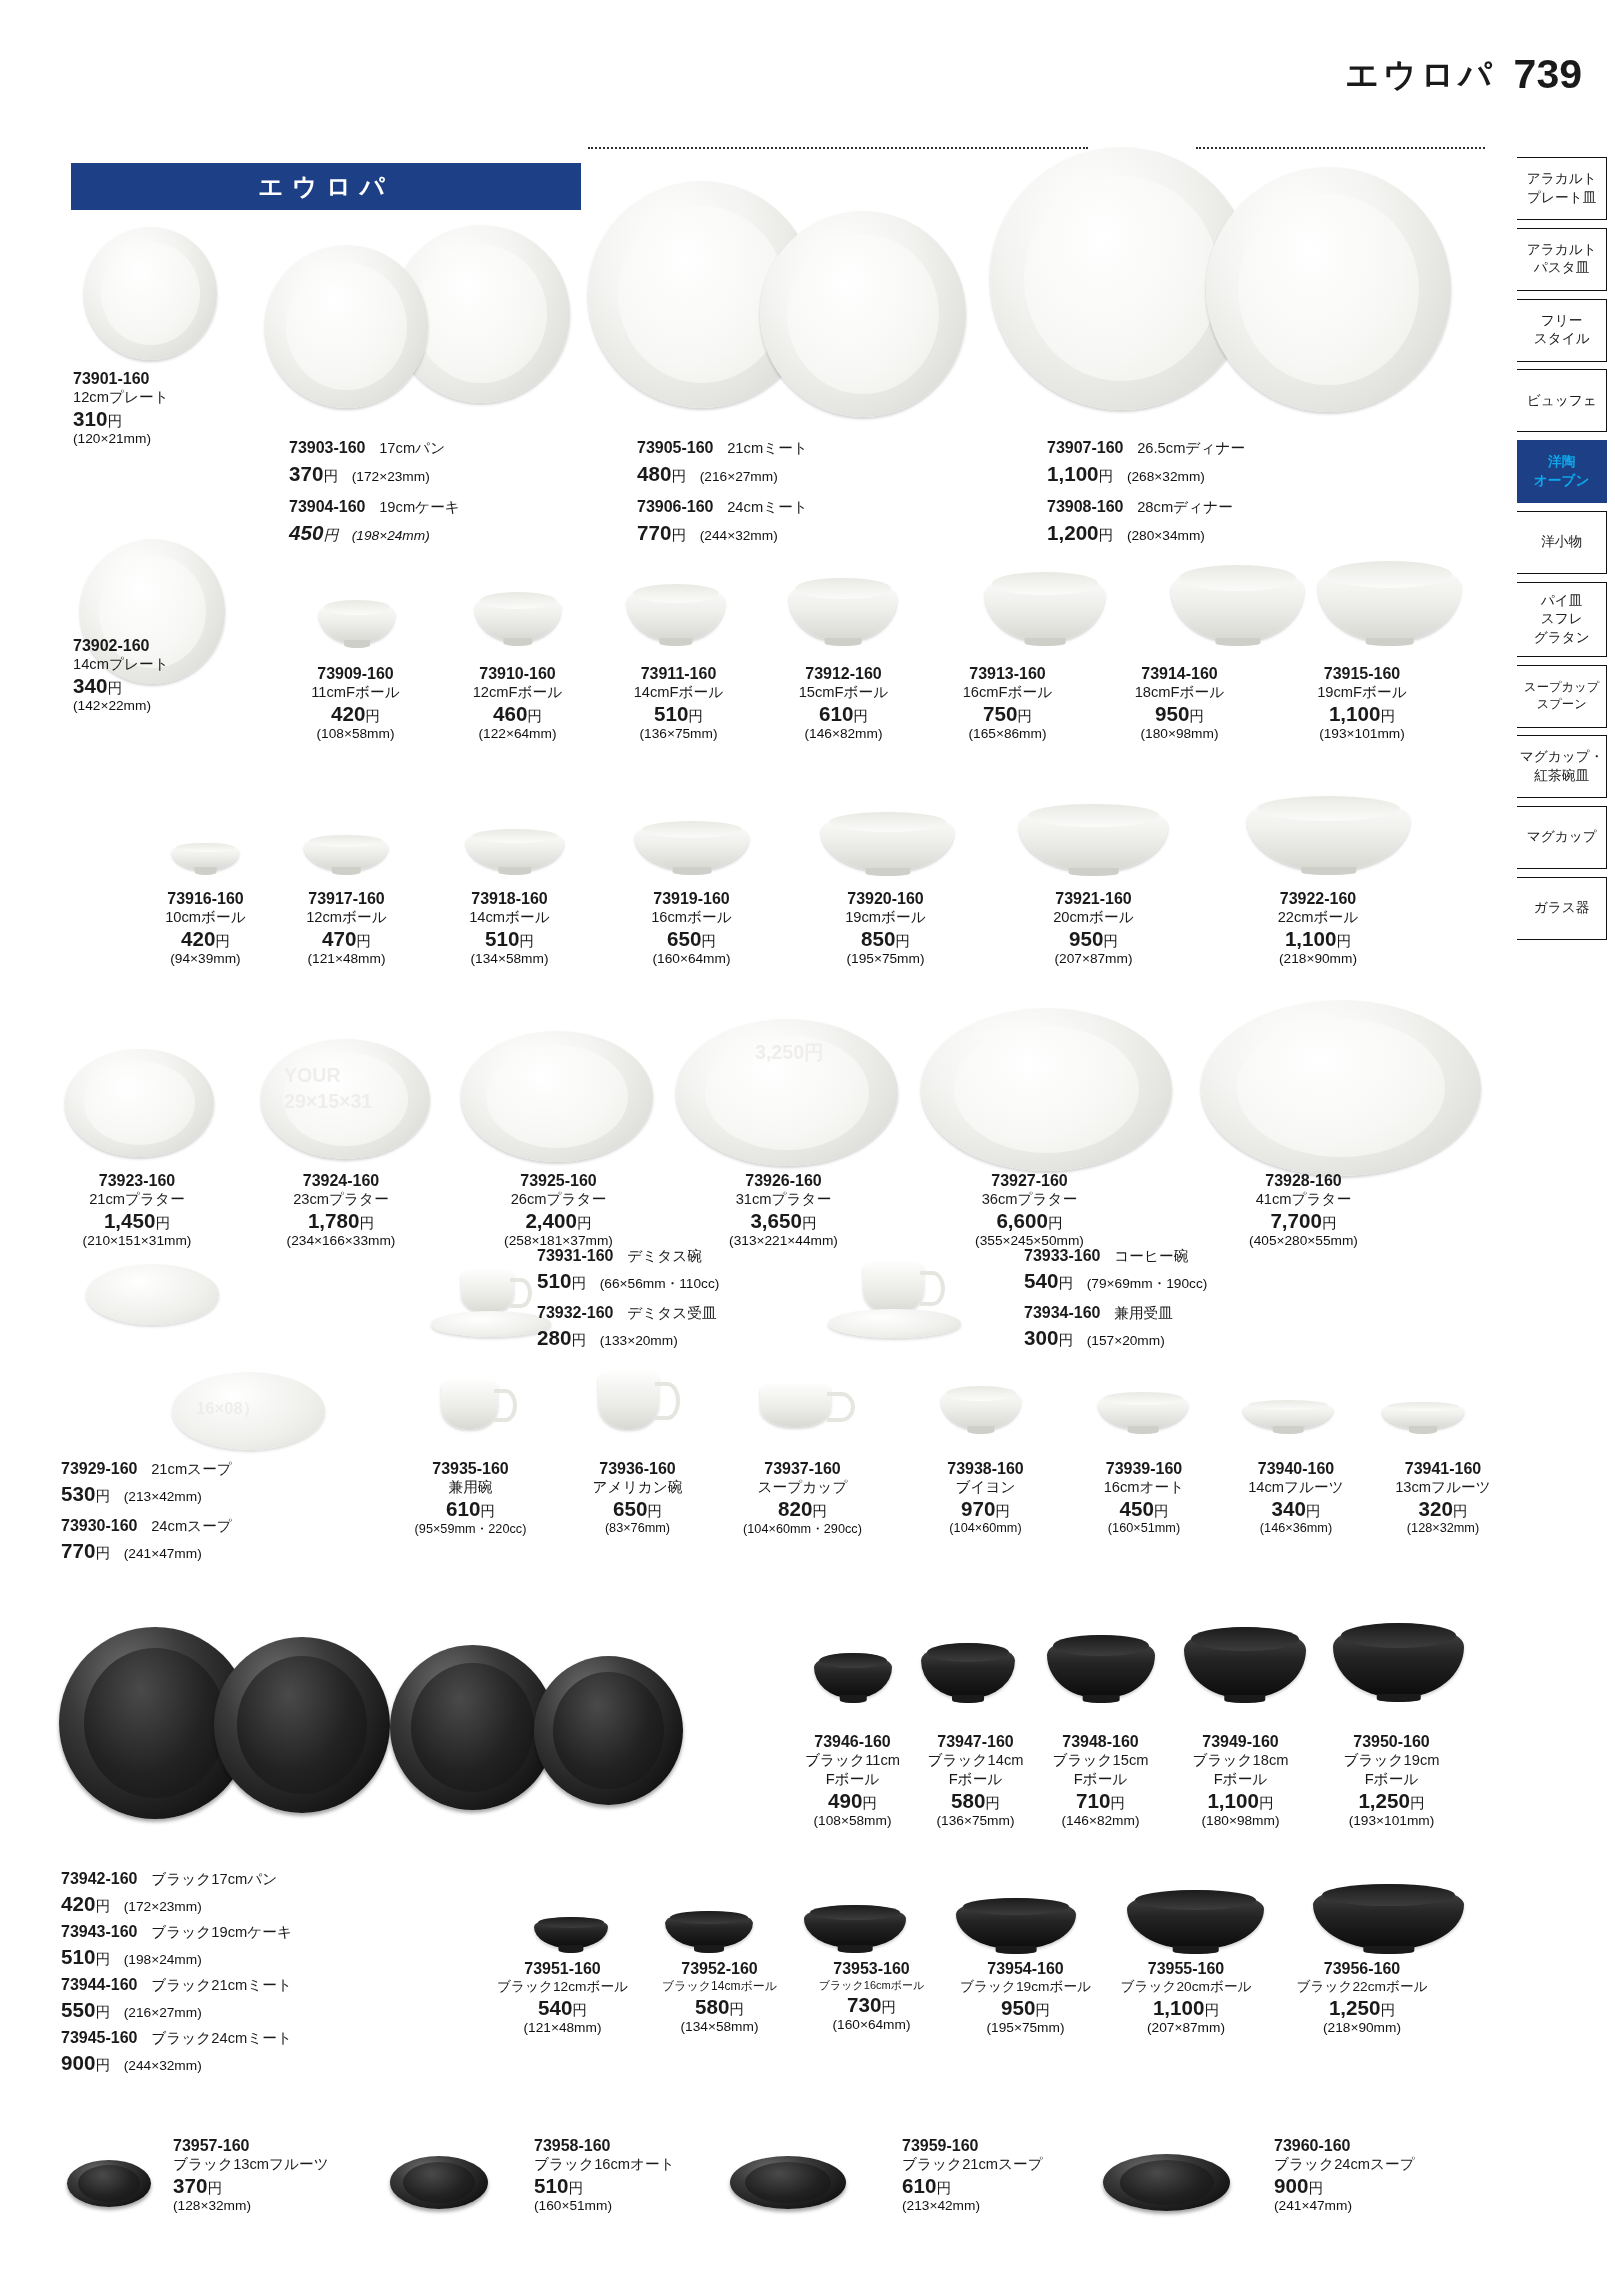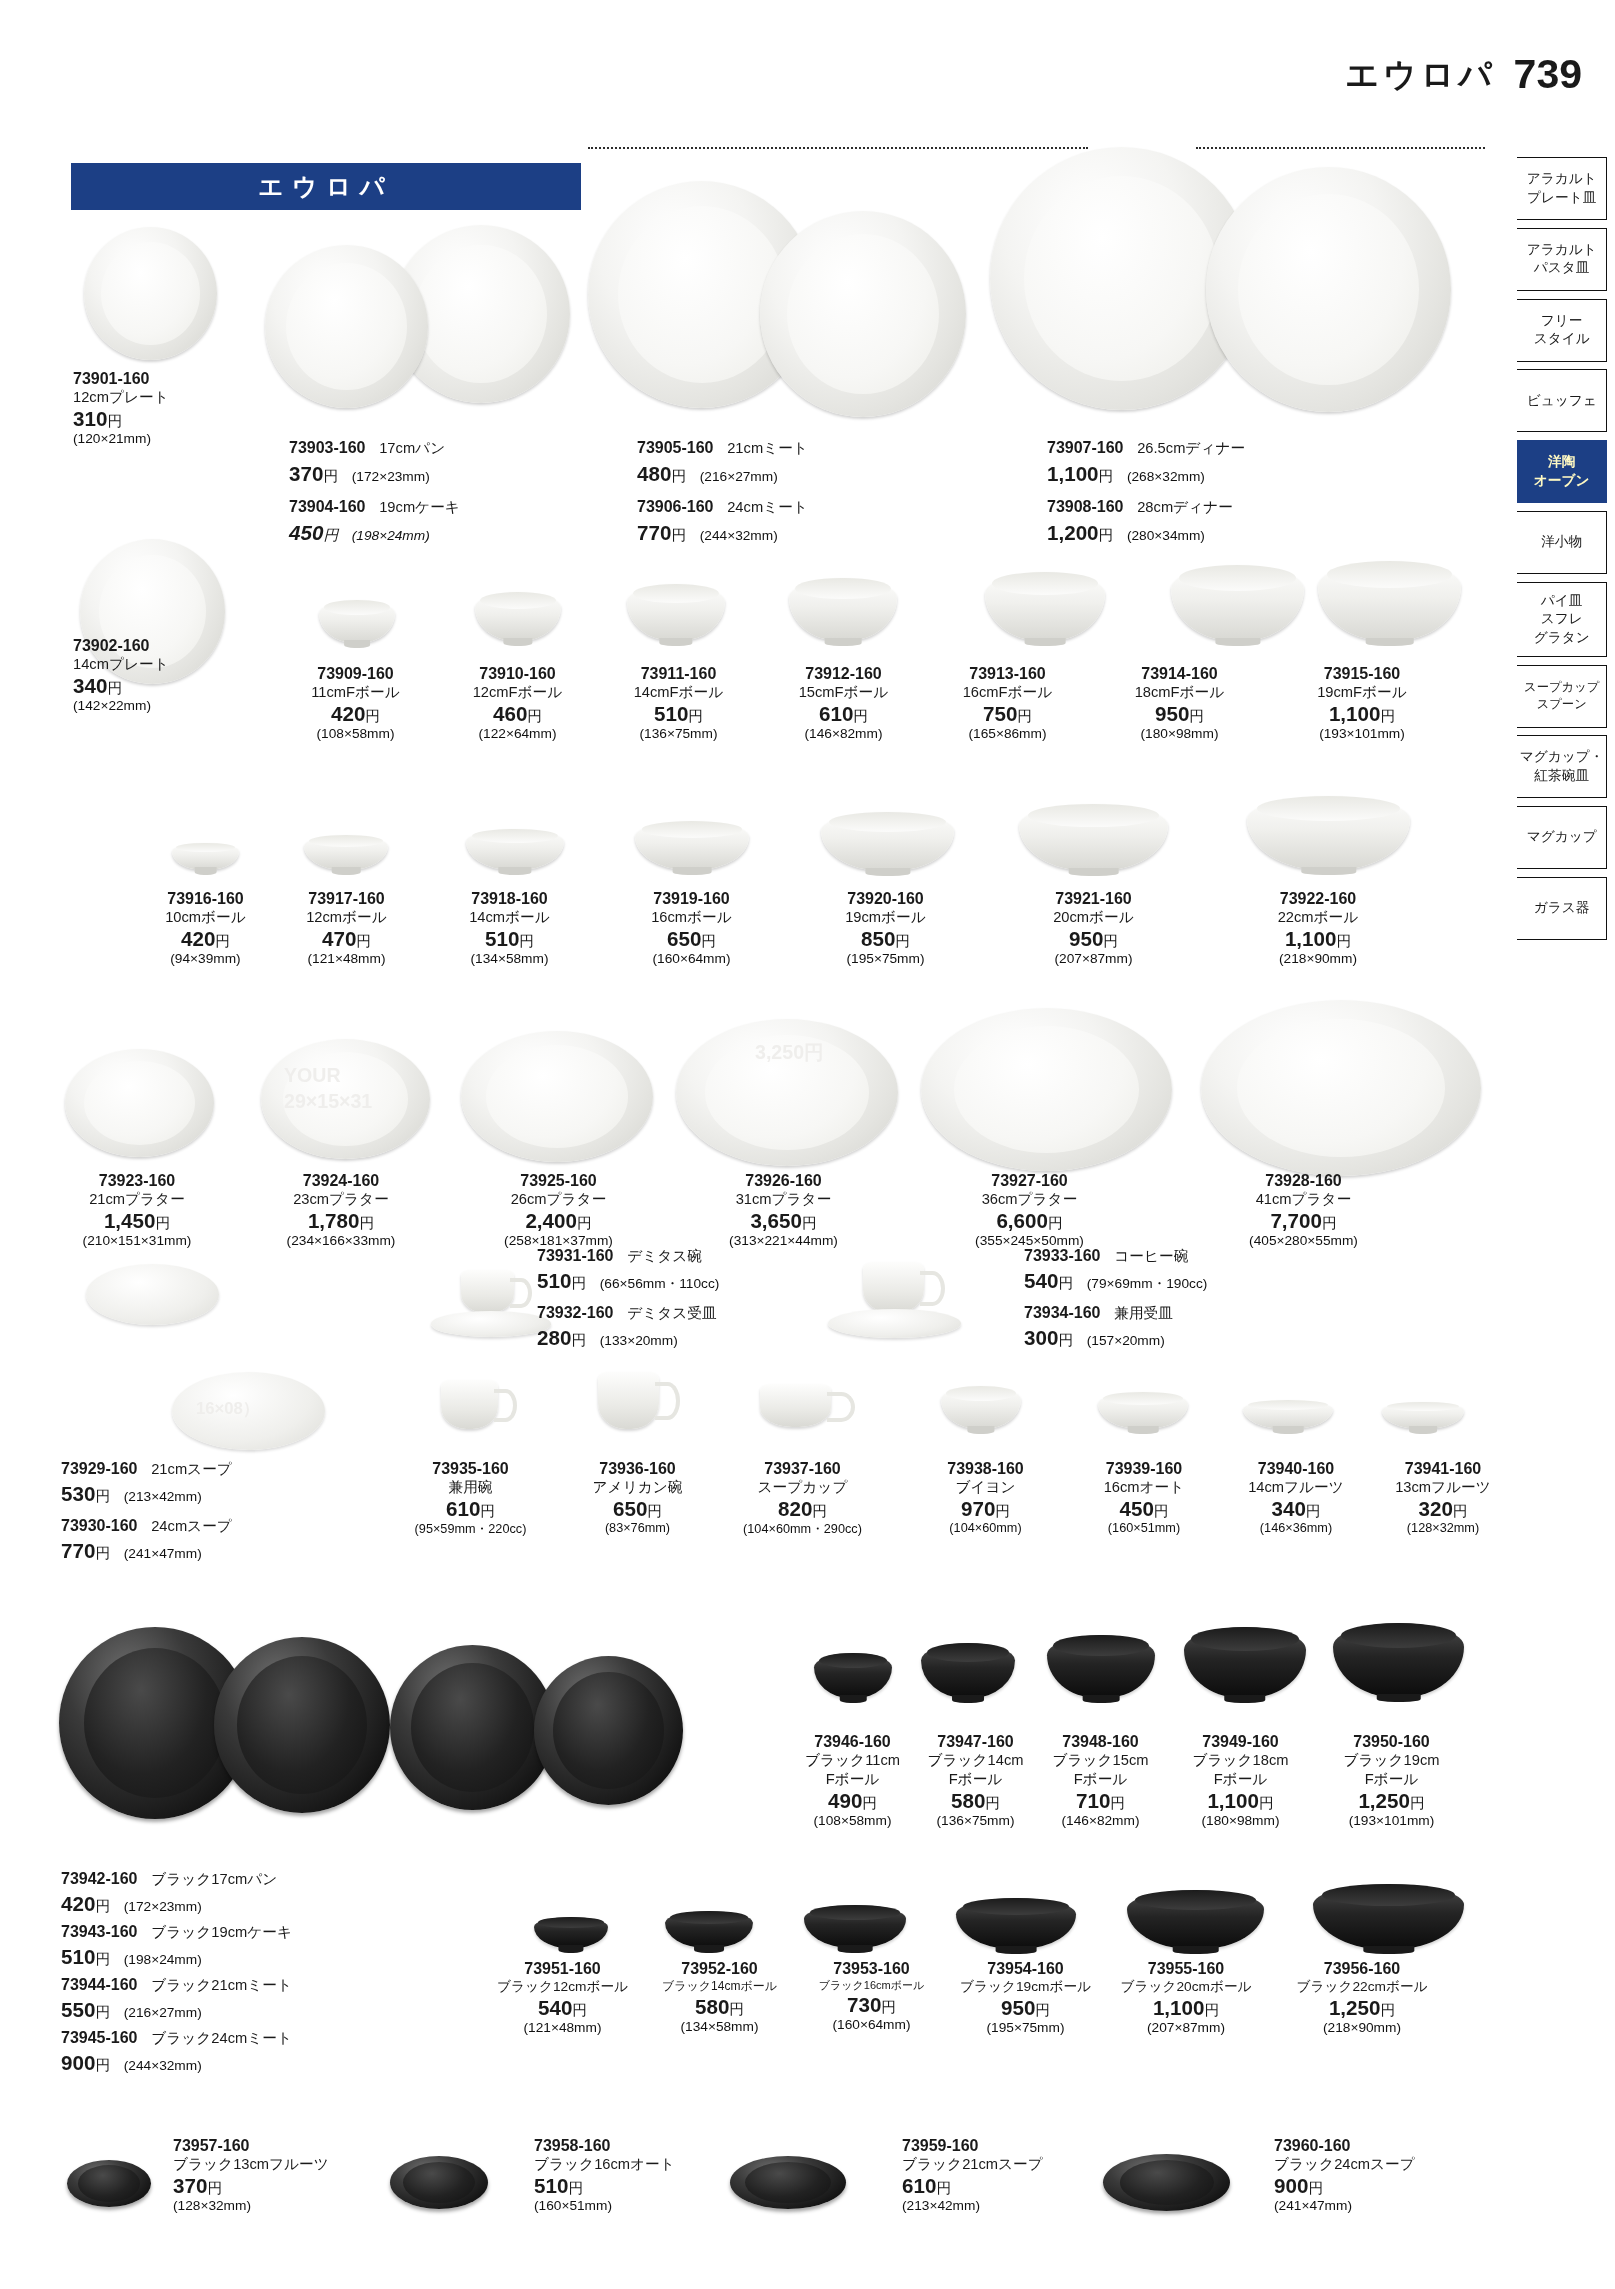--- a/index.html
+++ b/index.html
@@ -42,21 +42,21 @@
   .side-item{
     border:1px solid #111;
     border-left:none;
     margin-bottom:7.8px;
     height:61px;
     display:flex;flex-direction:column;align-items:center;justify-content:center;
     font-size:13.7px; line-height:1.35; text-align:center;
     background:#fff;
   }
   .side-item.active{
-    background:#1c3f85; color:#fef9c3; font-weight:bold; border-color:#1c3f85;
+    background:#1c3f85; color:#0ea5e9; font-weight:bold; border-color:#1c3f85;
   }
 
   
   .itm{ position:absolute; }
   .code{ font-size:16px; font-weight:bold; letter-spacing:0px; white-space:nowrap;}
   .name{ font-size:14.7px; white-space:nowrap;}
   .price{ font-size:14.7px; white-space:nowrap;}
   .price b{ font-size:20.6px; font-weight:bold; }
   .dim{ font-size:13.7px; color:#111; white-space:nowrap;}
   .ctr{ text-align:center; }

